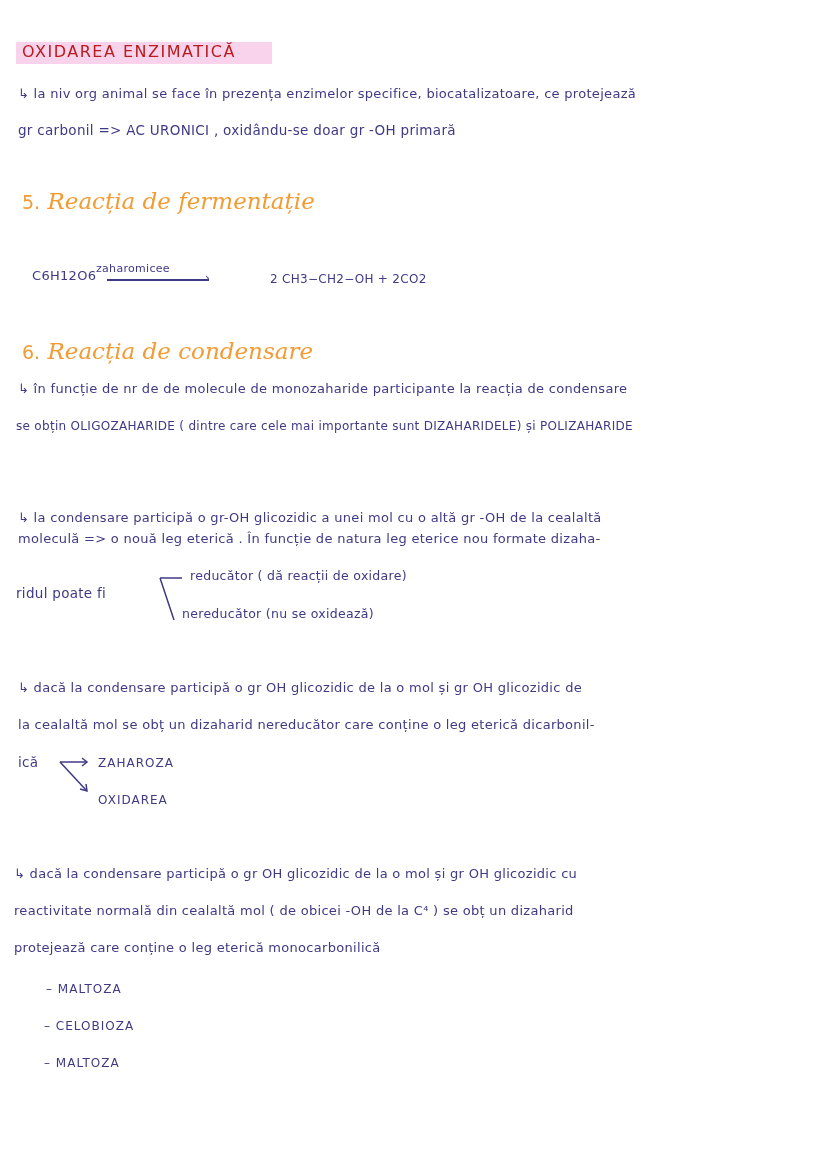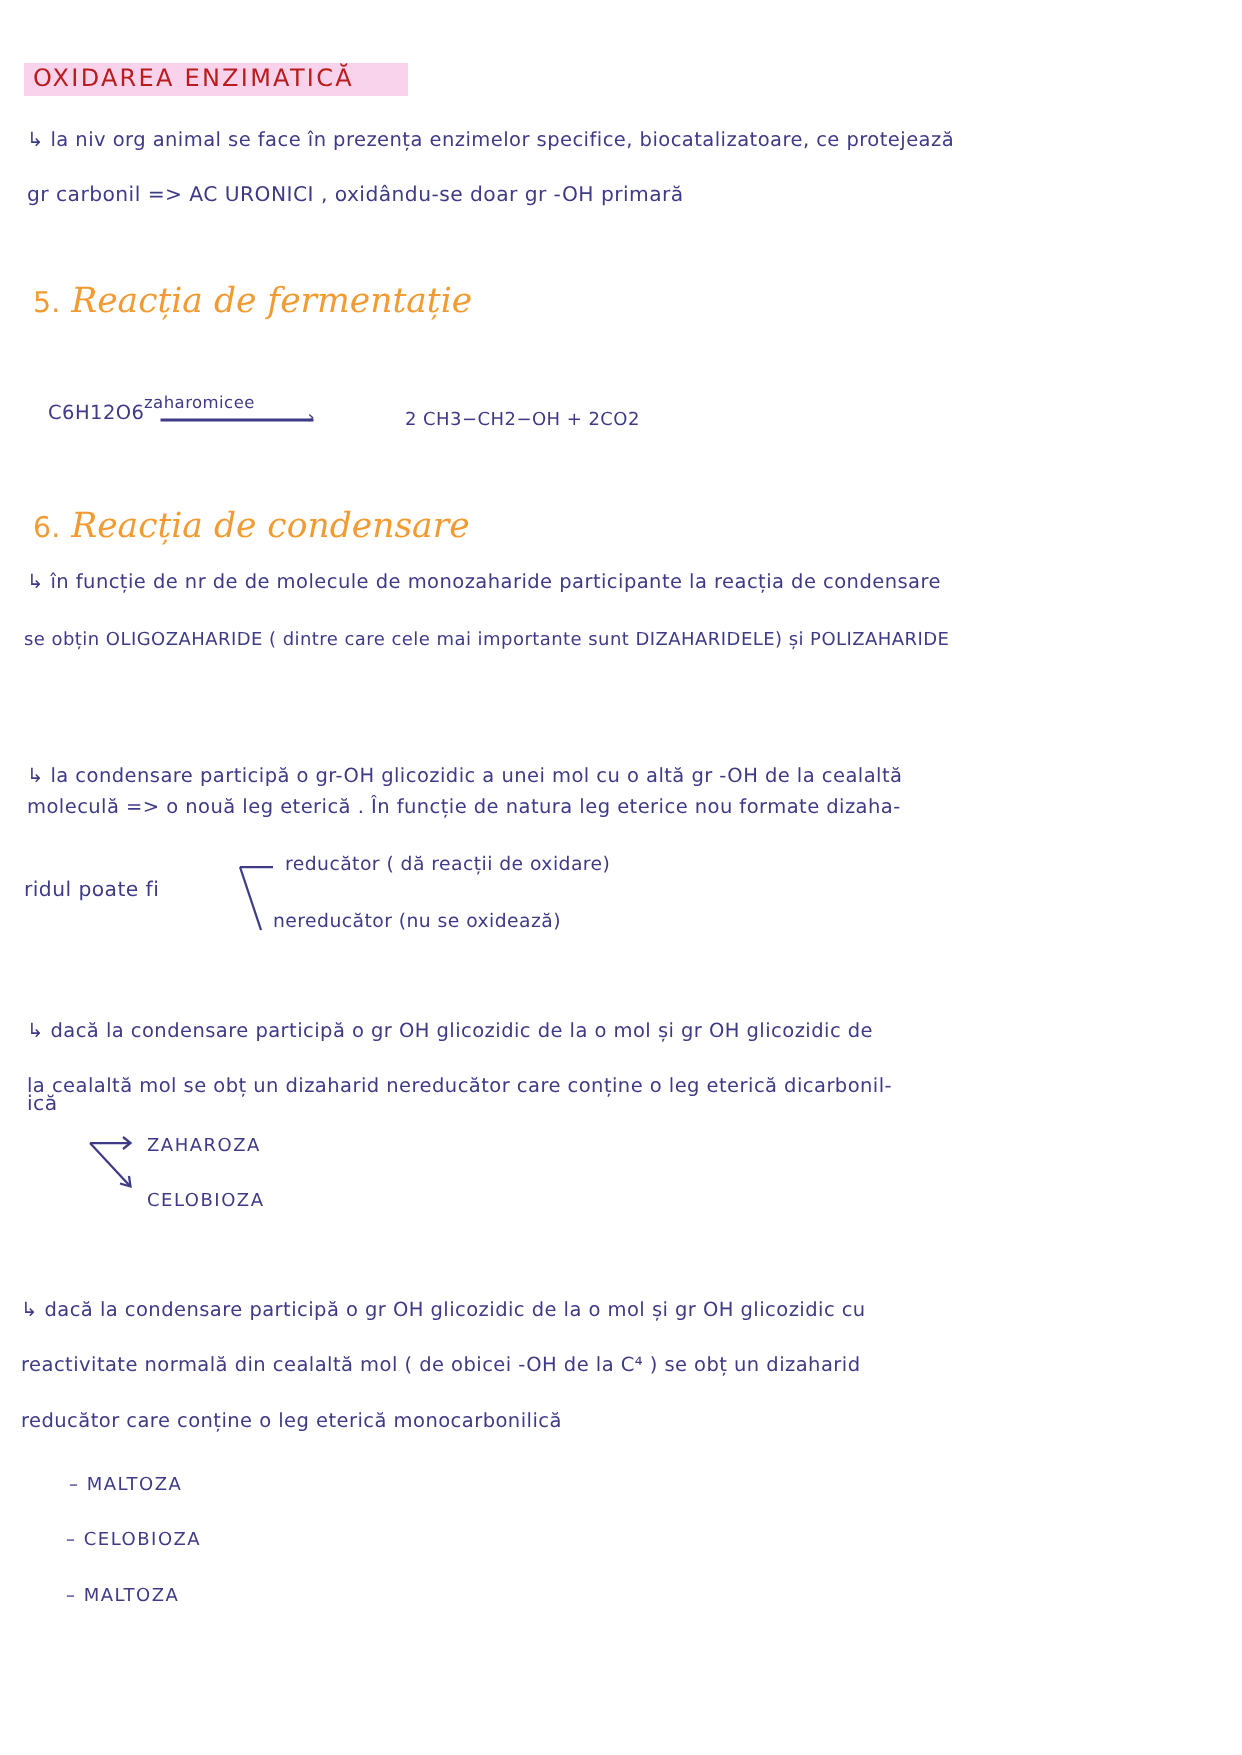--- a/index.html
+++ b/index.html
@@ -63,24 +63,24 @@
   <polyline points="82,758 87,762 82,766" fill="none" stroke="#3f3a86" stroke-width="1.5"></polyline>
   <line x1="60" y1="762" x2="86" y2="790" stroke="#3f3a86" stroke-width="1.5"></line>
   <polyline points="80,789 87,791 86,784" fill="none" stroke="#3f3a86" stroke-width="1.5"></polyline>
 </svg>
 
 <div class="abs line" style="left:190px; top:568px; font-size:12.5px;">reducător ( dă reacții de oxidare)</div>
 <div class="abs line" style="left:182px; top:606px; font-size:12.5px;">nereducător (nu se oxidează)</div>
 
 <div class="abs line" style="left:18px; top:680px; font-size:13px;">↳ dacă la condensare participă o gr OH glicozidic de la o mol și gr OH glicozidic de</div>
 <div class="abs line" style="left:18px; top:717px; font-size:13px;">la cealaltă mol se obț un dizaharid nereducător  care conține o leg eterică dicarbonil-</div>
-<div class="abs line" style="left:18px; top:728px;">ică</div>
+<div class="abs line" style="left:18px; top:754px;">ică</div>
 
 <div class="abs line caps" style="left:98px; top:756px;">ZAHAROZA</div>
-<div class="abs line caps" style="left:98px; top:793px;">CELOBIOZA</div>
+<div class="abs line caps" style="left:98px; top:793px;">OXIDAREA</div>
 
 <div class="abs line" style="left:14px; top:866px; font-size:13px;">↳ dacă la condensare participă o gr OH glicozidic de la o mol și gr OH glicozidic cu</div>
 <div class="abs line" style="left:14px; top:903px; font-size:13px;">reactivitate normală din cealaltă mol ( de obicei -OH de la C⁴ ) se obț un dizaharid</div>
-<div class="abs line" style="left:14px; top:940px; font-size:13px;">reducător care conține  o leg eterică monocarbonilică</div>
+<div class="abs line" style="left:14px; top:940px; font-size:13px;">protejează care conține  o leg eterică monocarbonilică</div>
 
 <div class="abs line caps" style="left:46px; top:982px;">– MALTOZA</div>
 <div class="abs line caps" style="left:44px; top:1019px;">– CELOBIOZA</div>
 <div class="abs line caps" style="left:44px; top:1056px;">– MALTOZA</div>
 
 </body></html>

